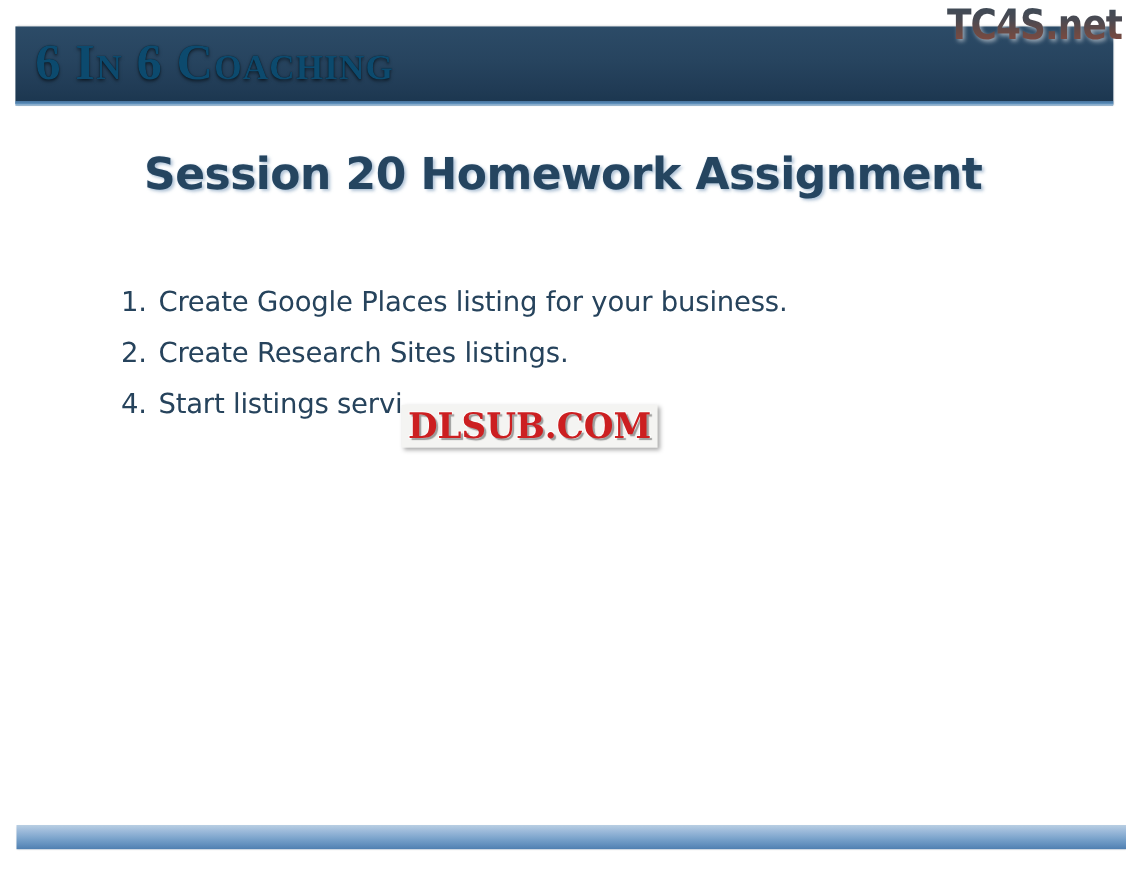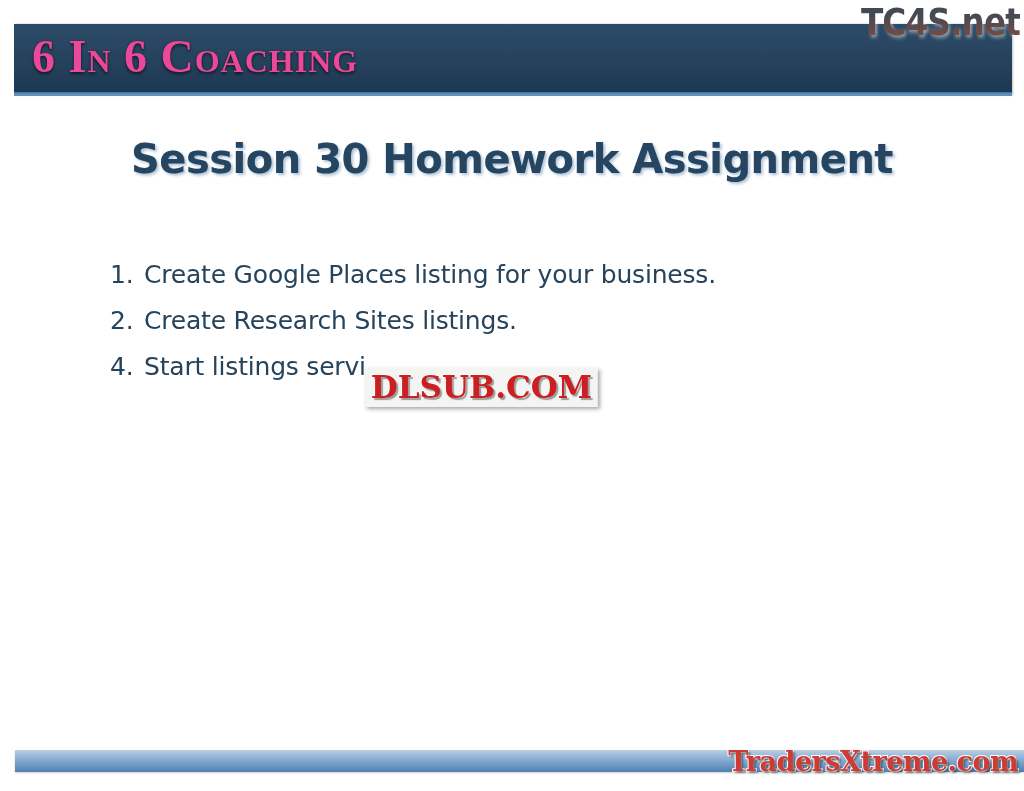--- a/index.html
+++ b/index.html
@@ -53,21 +53,21 @@
   .header-title {
     position: absolute;
     left: 32px;
     top: 30px;
     font-family: "Liberation Serif", "DejaVu Serif", serif;
     font-size: 46px;
     line-height: 54px;
     font-weight: 700;
     font-variant: small-caps;
     letter-spacing: 1px;
-    color: #ec4899;
+    color: #0c4a6e;
     text-shadow: 0 2px 3px rgba(0,0,0,0.55), 0 0 1px rgba(0,0,0,0.6);
     white-space: nowrap;
     z-index: 4;
     text-align: right;
   }
 
   
   .tc4s-watermark {
     position: absolute;
     right: 4px;
@@ -190,33 +190,32 @@
 <body>
 
 <div class="slide">
 
   <div class="header-band"></div>
 
   <div class="header-title">6 In 6 Coaching</div>
 
   <div class="tc4s-watermark">TC4S.net</div>
 
-  <div class="slide-title">Session 30 Homework Assignment</div>
+  <div class="slide-title">Session 20 Homework Assignment</div>
 
   <ol class="body-list">
     <li>
       <span class="num">1.</span><span>Create Google Places listing for your business.</span>
     </li>
     <li>
       <span class="num">2.</span><span>Create Research Sites listings.</span>
     </li>
     <li>
       <span class="num">4.</span><span>Start listings servi</span>
     </li>
   </ol>
 
   <div class="dlsub-watermark">DLSUB.COM</div>
 
   <div class="footer-bar"></div>
 
-  <div class="footer-watermark">TradersXtreme.com</div>
 
 </div>
 
 </body></html>

